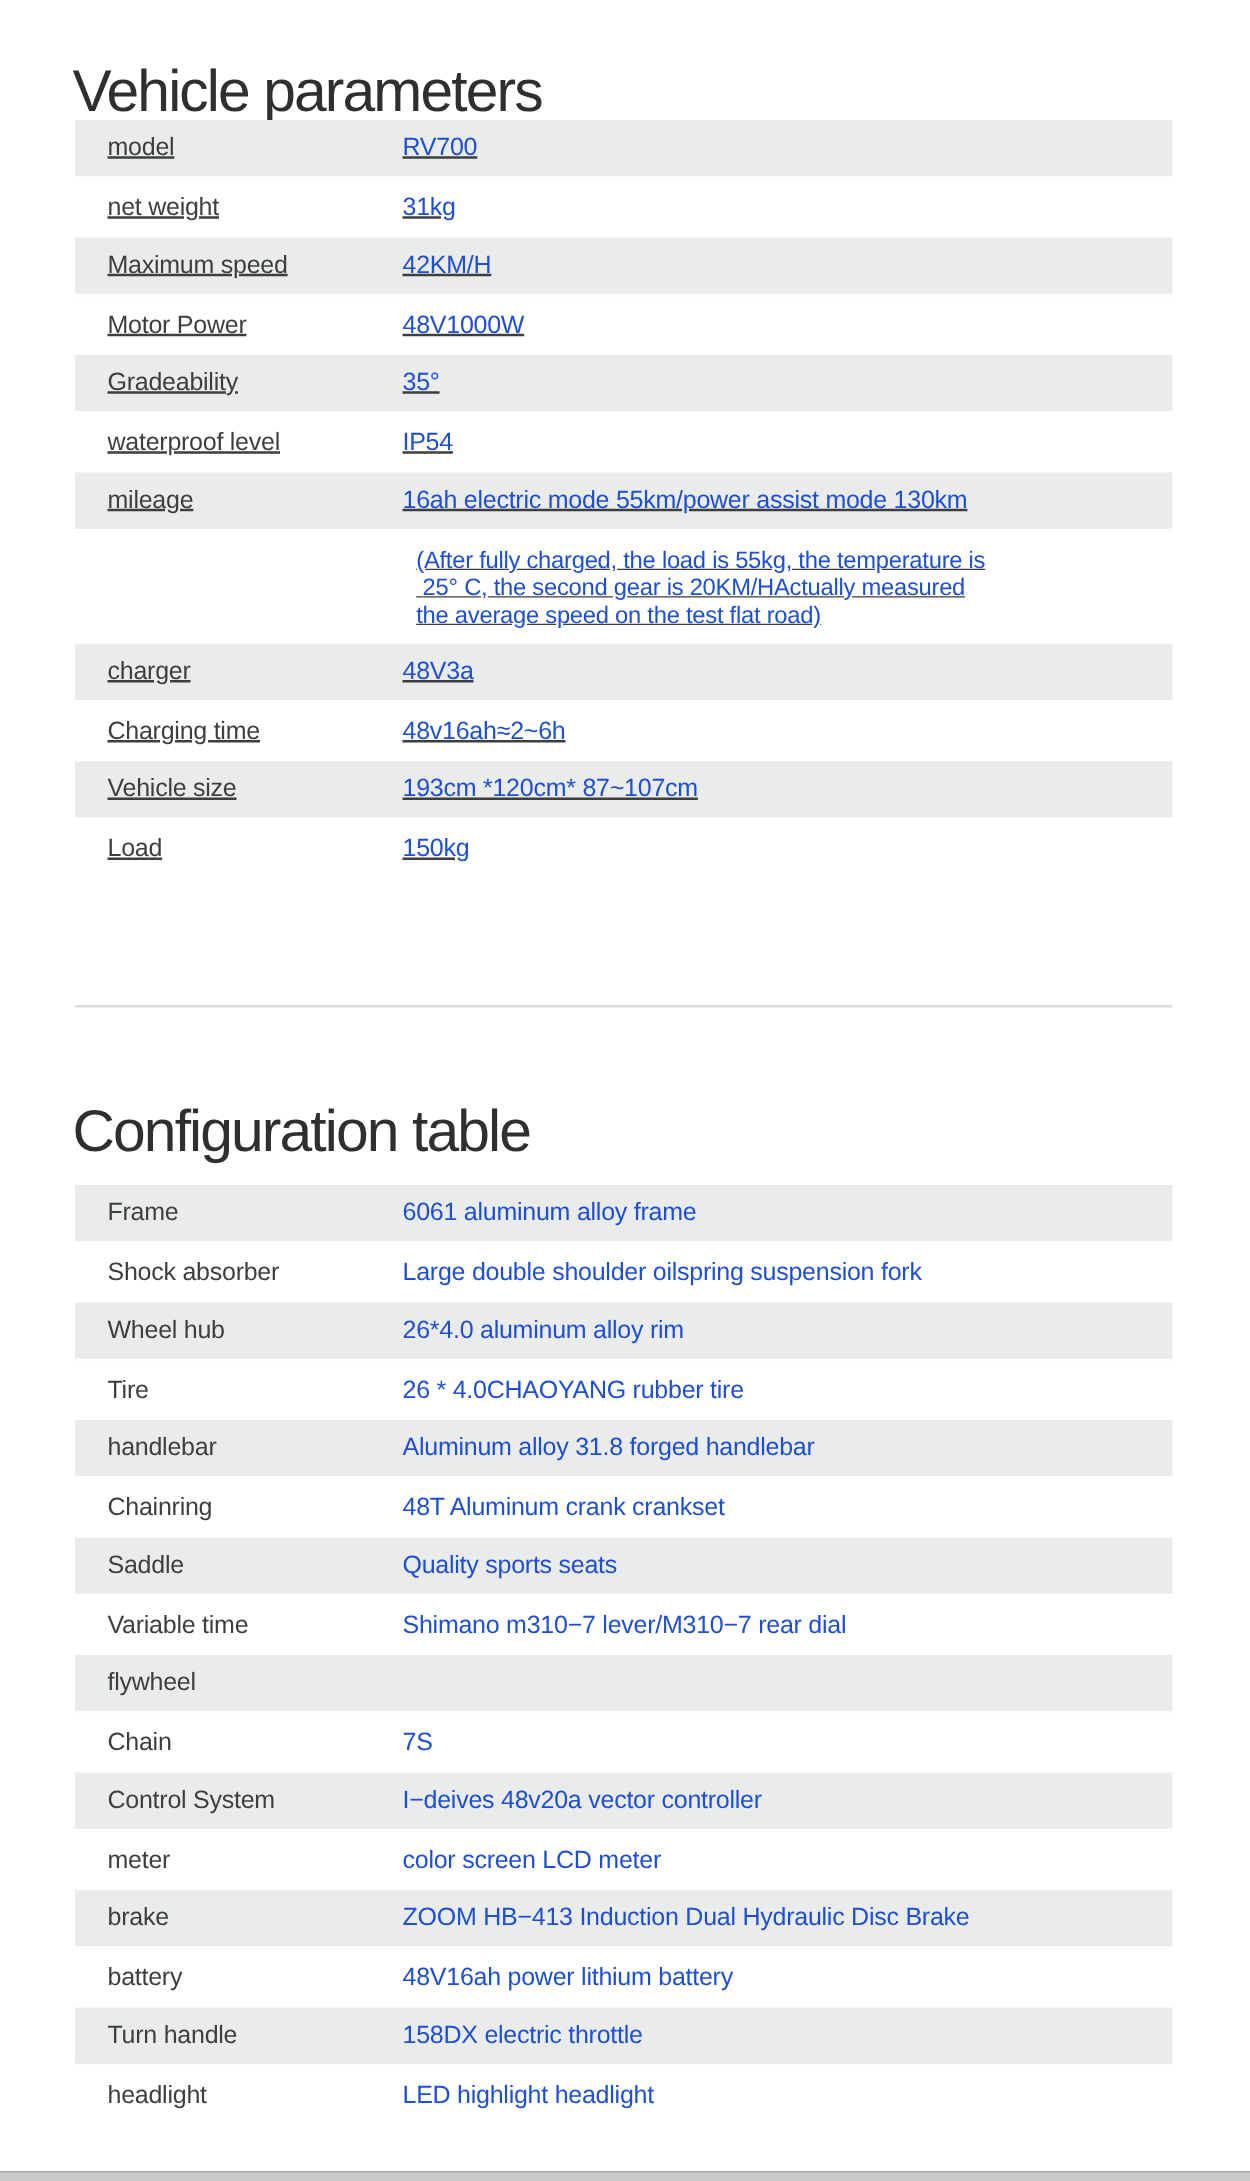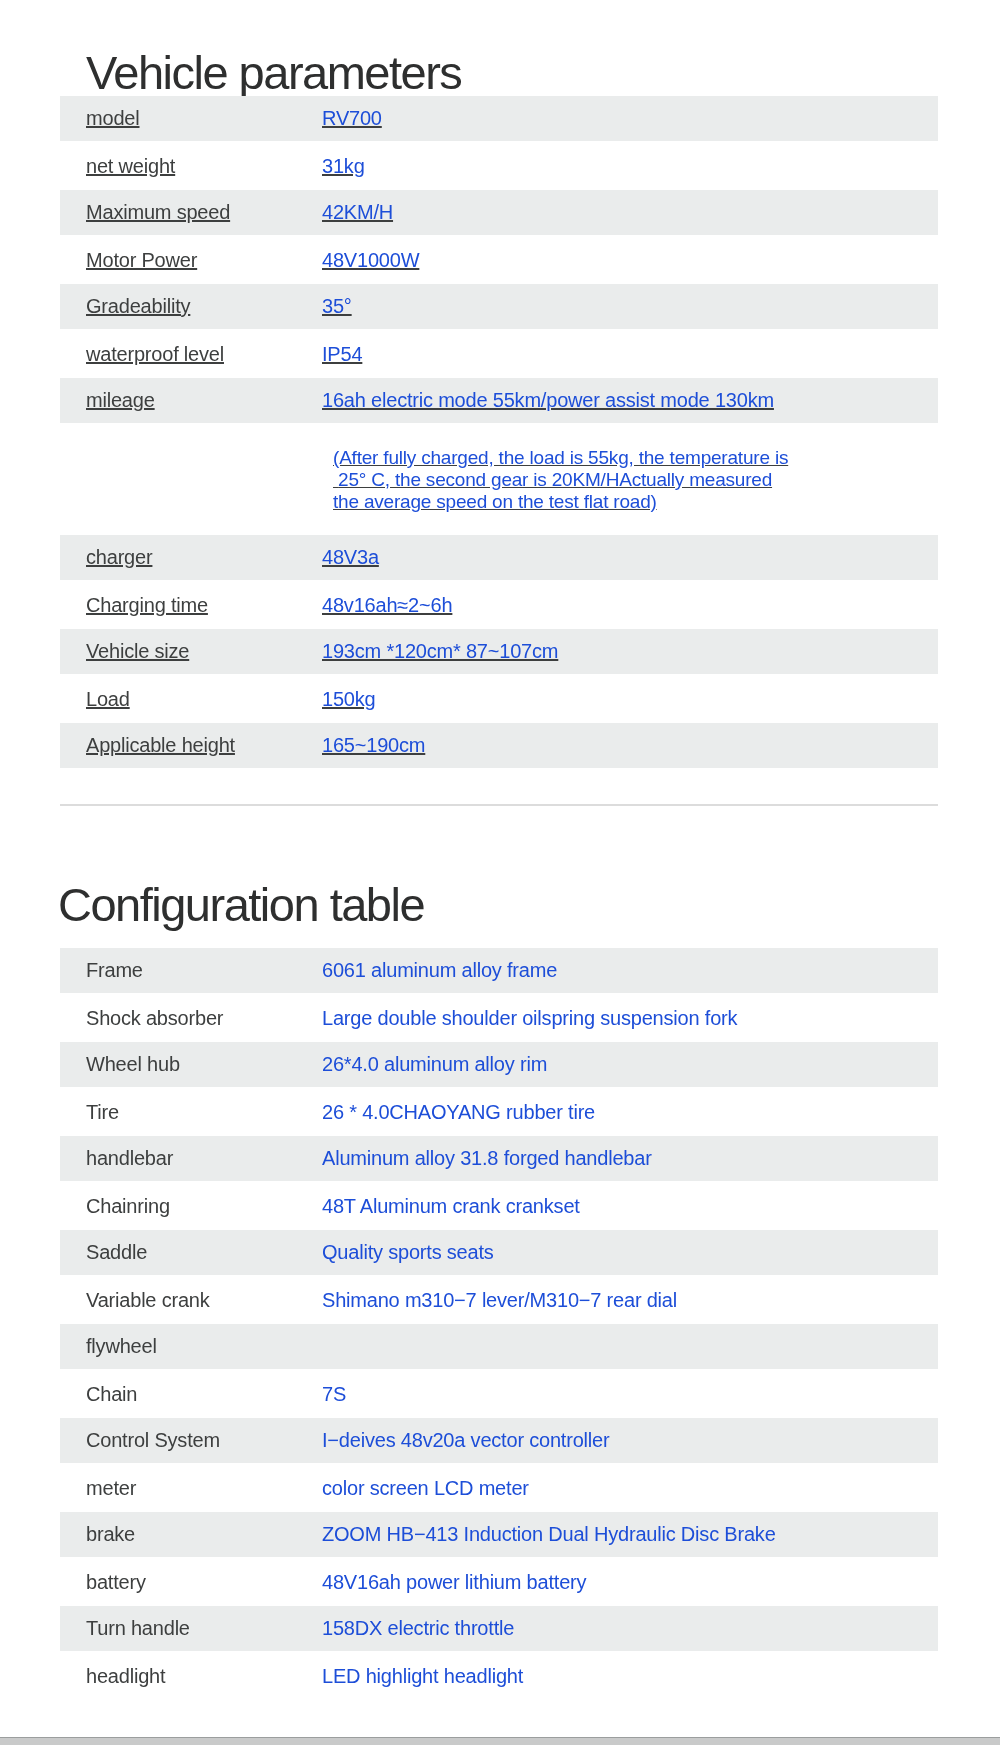--- a/index.html
+++ b/index.html
@@ -13,21 +13,21 @@
   }
   .section-title{
     position:absolute;
     left:58px;
     font-size:47px;
     font-weight:400;
     letter-spacing:-1.5px;
     color:#2e2f2f;
     white-space:nowrap;
   }
-  #title-1{top:14px;margin-left:28px;}
+  #title-1{top:14px;}
   #title-2{top:846px;}
   .spec-table{
     position:absolute;
     left:60px;
     width:878px;
   }
   #table-1{top:96px;text-decoration:underline;}
   #table-2{top:948px;}
   .spec-row{
     display:flex;
@@ -36,23 +36,22 @@
     box-sizing:border-box;
     font-size:20px;
     letter-spacing:-0.2px;
   }
   .spec-row.shaded{
     background:#eaecec;
     border-bottom:2px solid #ffffff;
   }
   .spec-row.note{
     height:90px;
-    align-items:flex-start;
+    align-items:center;
     padding-top:2px;
-    margin-top:20px;
   }
   .spec-label{
     width:236px;
     padding-left:26px;
     flex:0 0 auto;
     color:#3d3f3f;
   }
   .spec-value{
     flex:1 1 auto;
     color:#1d4ed8;
@@ -129,24 +128,20 @@
       <span class="spec-value">48v16ah≈2~6h</span>
     </div>
     <div class="spec-row shaded">
       <span class="spec-label">Vehicle size</span>
       <span class="spec-value">193cm *120cm* 87~107cm</span>
     </div>
     <div class="spec-row">
       <span class="spec-label">Load</span>
       <span class="spec-value">150kg</span>
     </div>
-    <div class="spec-row shaded">
-      <span class="spec-label">Applicable height</span>
-      <span class="spec-value">165~190cm</span>
-    </div>
   </div>
 
 <div class="divider"></div>
 
 <h1 id="title-2" class="section-title">Configuration table</h1>
 
 <div id="table-2" class="spec-table">
     <div class="spec-row shaded">
       <span class="spec-label">Frame</span>
       <span class="spec-value">6061 aluminum alloy frame</span>
@@ -169,21 +164,21 @@
     </div>
     <div class="spec-row">
       <span class="spec-label">Chainring</span>
       <span class="spec-value">48T Aluminum crank crankset</span>
     </div>
     <div class="spec-row shaded">
       <span class="spec-label">Saddle</span>
       <span class="spec-value">Quality sports seats</span>
     </div>
     <div class="spec-row">
-      <span class="spec-label">Variable crank</span>
+      <span class="spec-label">Variable time</span>
       <span class="spec-value">Shimano m310−7 lever/M310−7 rear dial</span>
     </div>
     <div class="spec-row shaded">
       <span class="spec-label">flywheel</span>
     </div>
     <div class="spec-row">
       <span class="spec-label">Chain</span>
       <span class="spec-value">7S</span>
     </div>
     <div class="spec-row shaded">

